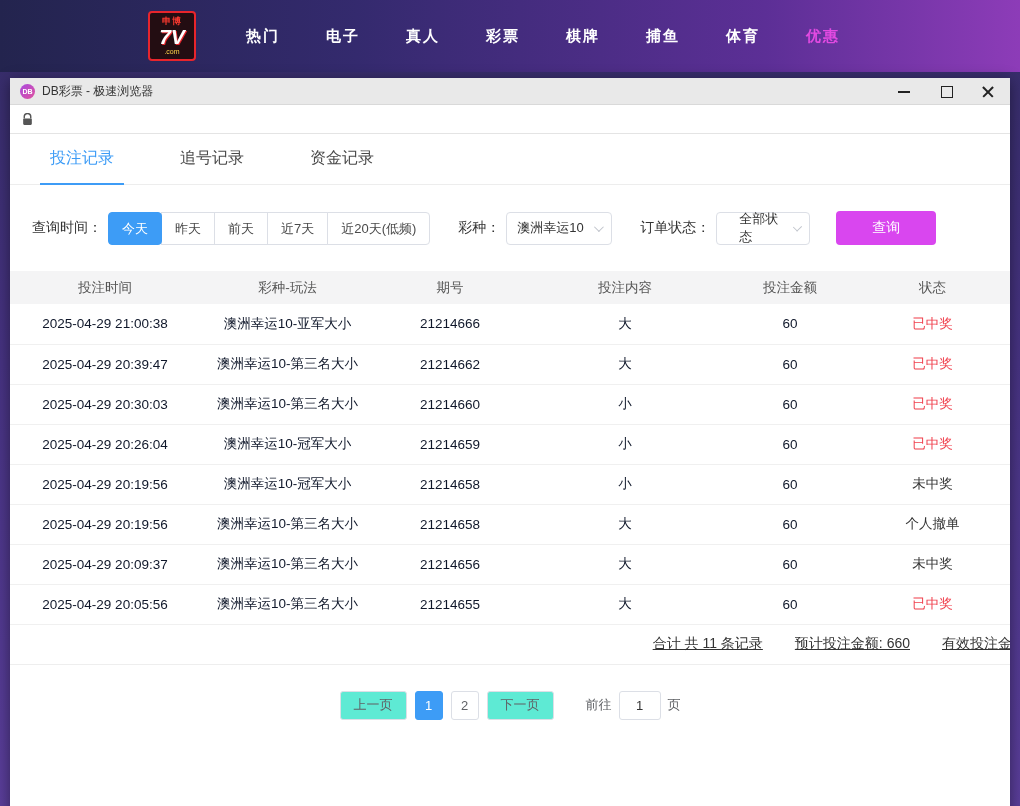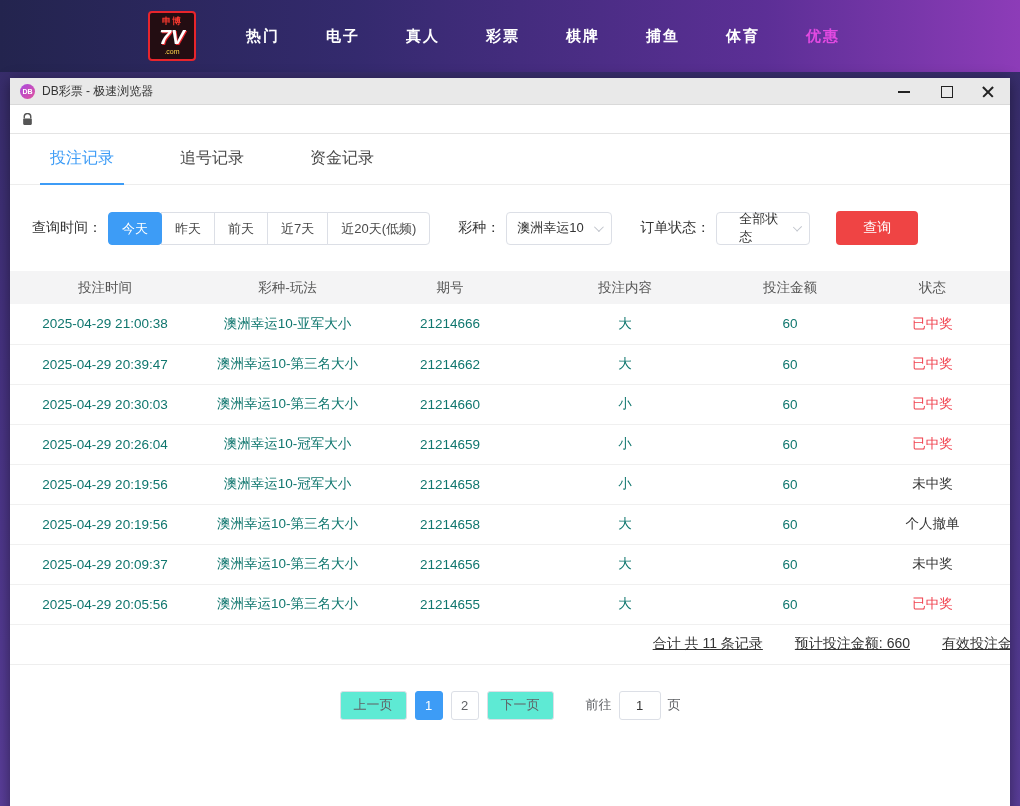--- a/index.html
+++ b/index.html
@@ -66,26 +66,26 @@
   .time-btn.active { background: #3d9cf6; border-color: #3d9cf6; color: #fff; border-radius: 4px; position: relative; z-index: 1; }
   .flabel { margin-right: 6px; }
   .ml28 { margin-left: 28px; }
   .select { height: 33px; border: 1px solid #dcdfe6; border-radius: 4px; background: #fff;
     display: flex; align-items: center; justify-content: space-between; padding: 0 10px; font-size: 13px;
     color: #333; cursor: pointer; }
   .select.lottery { width: 106px; }
   .select.status { width: 94px; padding-left: 22px; }
   .chevron { width: 7px; height: 7px; border: solid #c0c4cc; border-width: 0 1.5px 1.5px 0;
     transform: rotate(45deg) translateY(-2px); margin-left: 8px; }
-  .search-btn { margin-left: 26px; height: 34px; padding: 0 27px; background: #ef4444; border: none;
+  .search-btn { margin-left: 26px; height: 34px; padding: 0 36px; background: #d946ef; border: none;
     border-radius: 4px; color: #fff; font-size: 14px; cursor: pointer; font-family: inherit; text-align: center; }
 
   table.records { width: 100%; border-collapse: collapse; table-layout: fixed; margin-top: 26px; }
   table.records th { background: #f4f4f5; height: 33px; font-size: 13.5px; font-weight: normal; color: #555; text-align: center; }
-  table.records td { height: 40px; font-size: 13.5px; color: #0f766e; text-align: center; border-bottom: 1px solid #f0f0f0; }
+  table.records td { height: 40px; font-size: 13.5px; color: #0f172a; text-align: center; border-bottom: 1px solid #f0f0f0; }
 
   .summary { height: 40px; border-bottom: 1px solid #eee; display: flex; align-items: center;
     justify-content: flex-end; gap: 32px; font-size: 14px; color: #333; text-decoration: underline; }
   .summary .cutoff { margin-right: -16px; white-space: nowrap; }
 
   .pagination { margin-top: 26px; display: flex; align-items: center; justify-content: center; gap: 8px;
     font-size: 13px; color: #606266; }
   .pg-btn { height: 29px; padding: 0 13px; background: #5eead4; border: 1px solid #dcdfe6; border-radius: 3px;
     color: #606266; font-size: 13px; cursor: pointer; font-family: inherit; }
   .pg-num { width: 28px; height: 29px; line-height: 27px; text-align: center; background: #fff;

